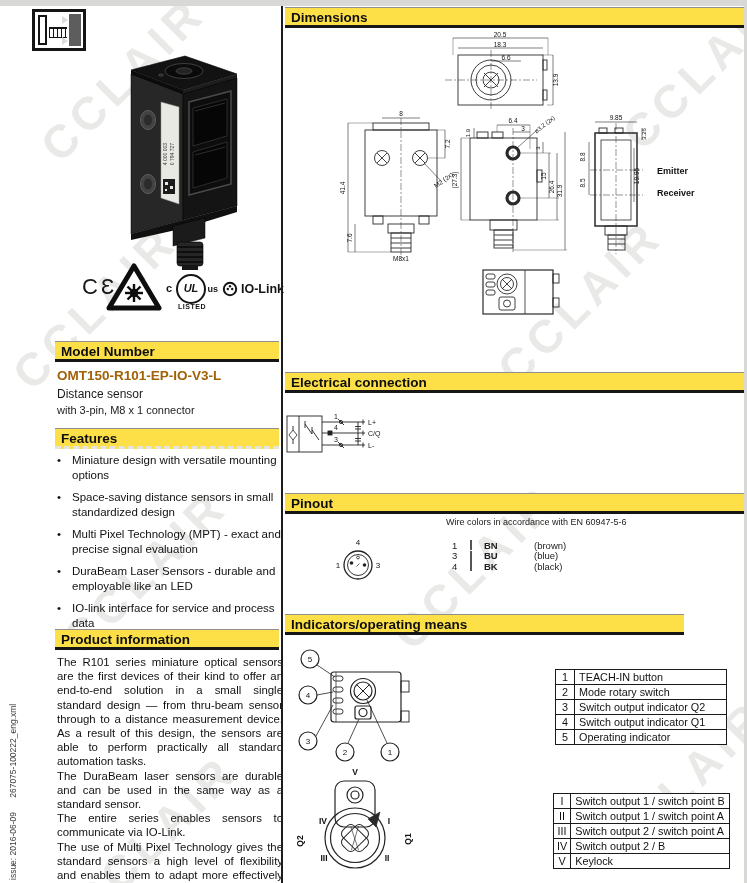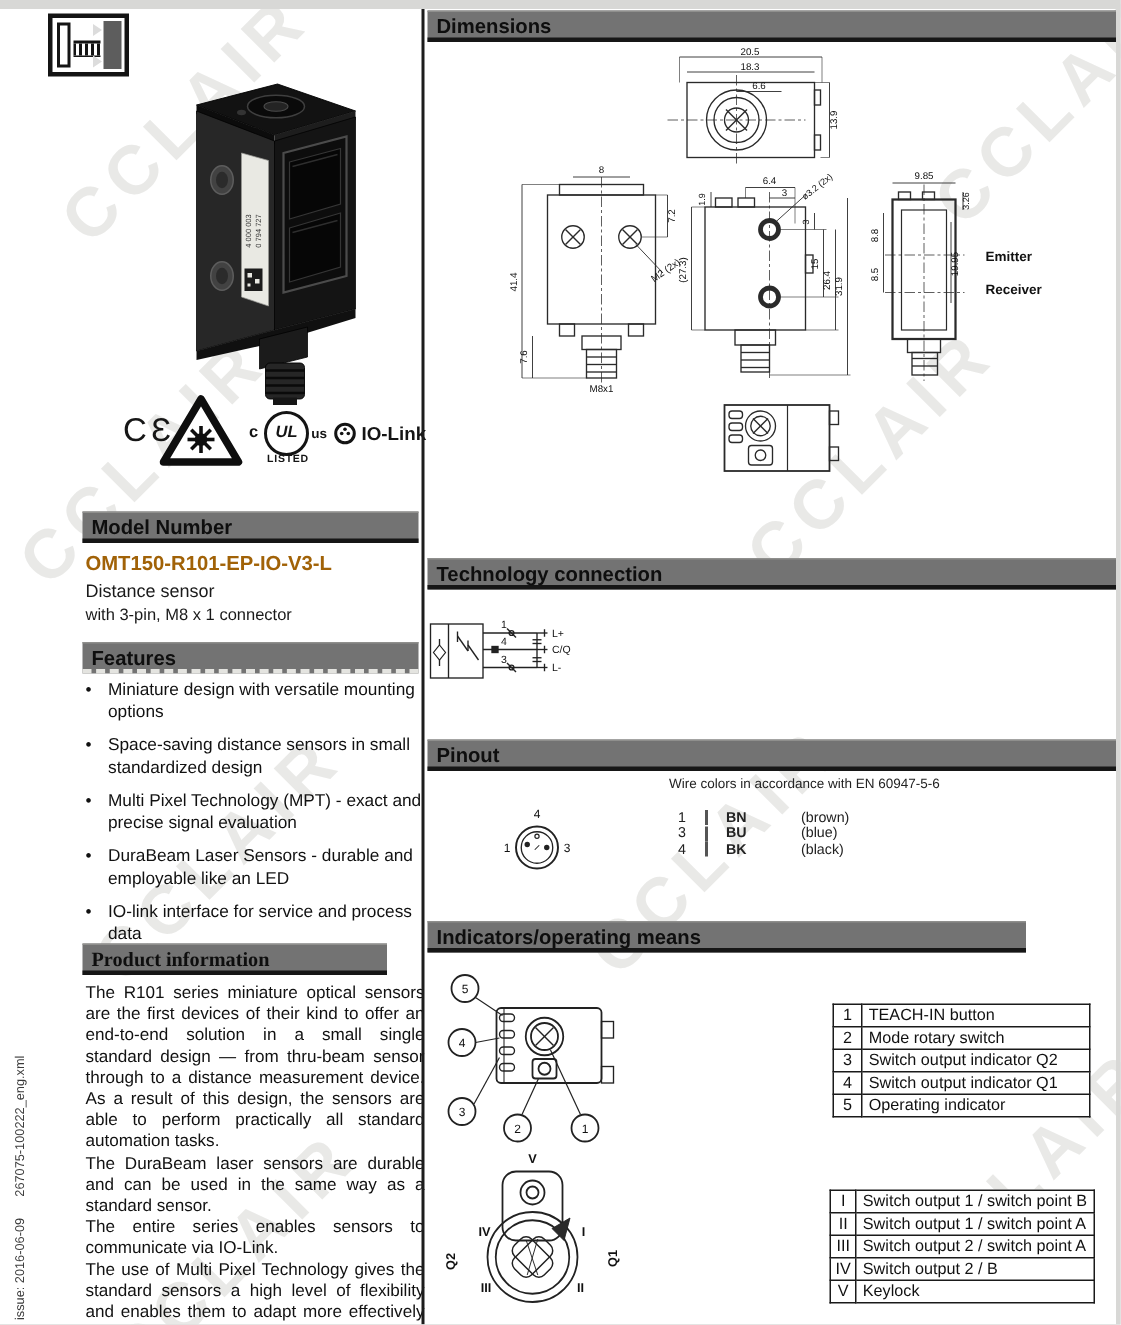--- a/index.html
+++ b/index.html
@@ -2,21 +2,21 @@
 <html><head>
 <meta charset="utf-8">
 <style>
   html,body{margin:0;padding:0;background:#cfcfcd;font-family:"Liberation Sans",sans-serif;}
   .page{position:relative;width:747px;height:883px;background:#ffffff;overflow:hidden;}
   .strip-top{position:absolute;left:0;top:0;width:747px;height:6px;background:#d8d8d6;z-index:3;}
   .strip-right{position:absolute;right:0;top:0;width:3px;height:883px;background:#d8d8d6;z-index:3;}
   .divider{position:absolute;left:281px;top:6px;width:2px;height:877px;background:#1c1c1c;z-index:2;}
   .wm{position:absolute;z-index:0;font-weight:600;color:rgba(198,198,192,0.38);transform:rotate(-45deg);letter-spacing:6px;font-size:46px;pointer-events:none;}
   .abs{position:absolute;z-index:1;}
-  .bar{position:absolute;z-index:2;box-sizing:border-box;background:#737373;border-top:1px solid #8f8f8d;border-bottom:3px solid #161616;height:21px;line-height:16px;padding:2px 6px 0;font-weight:bold;font-size:13.5px;color:#0e0e0e;}
+  .bar{position:absolute;z-index:2;box-sizing:border-box;background:#fde047;border-top:1px solid #8f8f8d;border-bottom:3px solid #161616;height:21px;line-height:16px;padding:2px 6px 0;font-weight:bold;font-size:13.5px;color:#0e0e0e;}
   .bar.dashed{border-bottom:3px dashed #e4e4e0;}
   .model-val{font-weight:bold;font-size:13.5px;color:#a16207;}
   .body-txt{font-size:12px;color:#1a1a1a;}
   .small-txt{font-size:11px;color:#1a1a1a;}
   ul.features{list-style:none;margin:0;padding:0;width:224px;font-size:11.5px;color:#111;}
   ul.features li{display:flex;margin-bottom:8px;line-height:14.5px;}
   ul.features li .b{width:15px;flex:0 0 15px;}
   .pinfo{width:226px;font-size:11.4px;line-height:14.2px;color:#111;text-align:justify;}
   .pinfo p{margin:0;}
   table.dtab{position:absolute;z-index:2;border-collapse:collapse;background:#fff;}
@@ -167,21 +167,21 @@
     <li>
         <span class="b">•</span>
         <span>DuraBeam Laser Sensors - durable and employable like an LED</span>
       </li>
     <li>
         <span class="b">•</span>
         <span>IO-link interface for service and process data</span>
       </li>
   </ul>
 
-  <div class="bar" style="left:55px;top:629px;width:203px;font-family:Liberation Serif, serif;">Product information</div>
+  <div class="bar" style="left:55px;top:629px;width:224px;">Product information</div>
   <div class="abs pinfo" style="left:57px;top:655px;">
     <p>The R101 series miniature optical sensors are the first devices of their kind to offer an end-to-end solution in a small single standard design — from thru-beam sensor through to a distance measurement device. As a result of this design, the sensors are able to perform practically all standard automation tasks.</p>
     <p>The DuraBeam laser sensors are durable and can be used in the same way as a standard sensor.</p>
     <p>The entire series enables sensors to communicate via IO-Link.</p>
     <p>The use of Multi Pixel Technology gives the standard sensors a high level of flexibility and enables them to adapt more effectively to their operating environment.</p>
   </div>
 
   <div class="bar" style="left:285px;top:7px;width:459px;">Dimensions</div>
 
   <svg class="abs" style="left:285px;top:30px;" width="462" height="338" viewBox="0 0 462 338">
@@ -315,21 +315,21 @@
     <text class="dl" x="276.5" y="161" text-anchor="middle" transform="rotate(-90 276.5 161)">31.9</text>
     <text class="dl" x="331" y="89.5" text-anchor="middle">9.85</text>
     <text class="dls" x="361" y="104" text-anchor="middle" transform="rotate(-90 361 104)">3.26</text>
     <text class="dl" x="300" y="127" text-anchor="middle" transform="rotate(-90 300 127)">8.8</text>
     <text class="dl" x="300" y="153" text-anchor="middle" transform="rotate(-90 300 153)">8.5</text>
     <text class="dl" x="353.5" y="146" text-anchor="middle" transform="rotate(-90 353.5 146)">19.95</text>
     <text class="emrec" x="372" y="144">Emitter</text>
     <text class="emrec" x="372" y="166">Receiver</text>
   </svg>
 
-  <div class="bar" style="left:285px;top:372px;width:459px;">Technology connection</div>
+  <div class="bar" style="left:285px;top:372px;width:459px;">Electrical connection</div>
   <svg class="abs" style="left:286px;top:404px;" width="120" height="56" viewBox="0 0 120 56">
     <g stroke="#222" stroke-width="0.9" fill="none">
       <rect x="1" y="12" width="35" height="36"></rect>
       <line x1="13" y1="12" x2="13" y2="48"></line>
       <polygon points="7,26 11,31 7,36 3,31" stroke-width="0.8"></polygon>
       <line x1="7" y1="22" x2="7" y2="26"></line>
         <line x1="7" y1="36" x2="7" y2="40"></line>
       <line x1="19" y1="20" x2="26" y2="30"></line>
         <line x1="19" y1="24" x2="19" y2="17"></line>
       <line x1="26" y1="26" x2="33" y2="36"></line>

